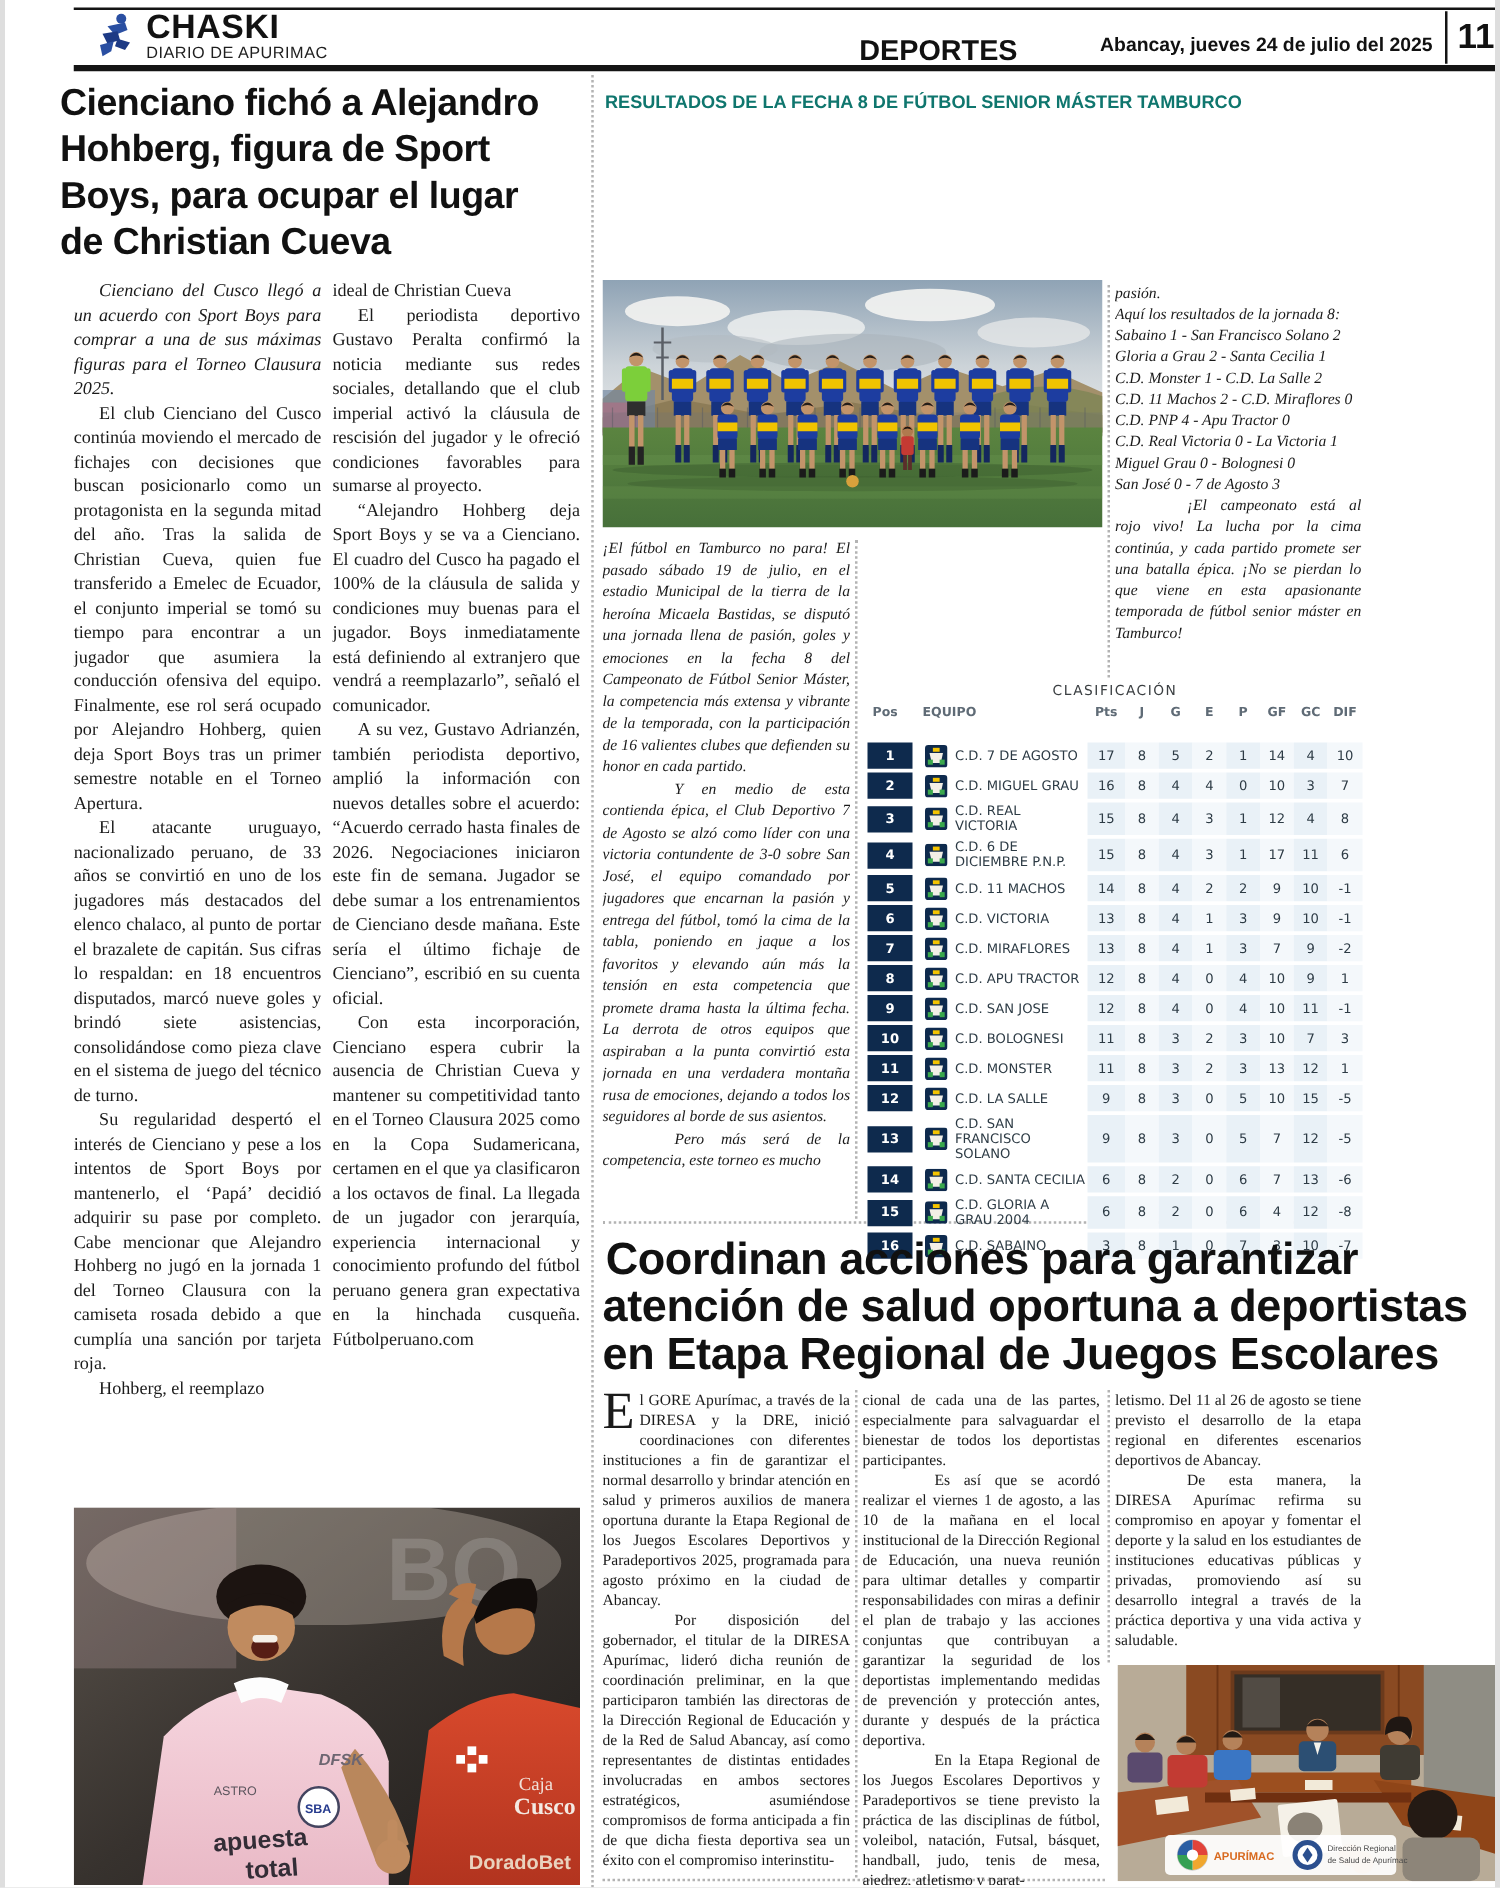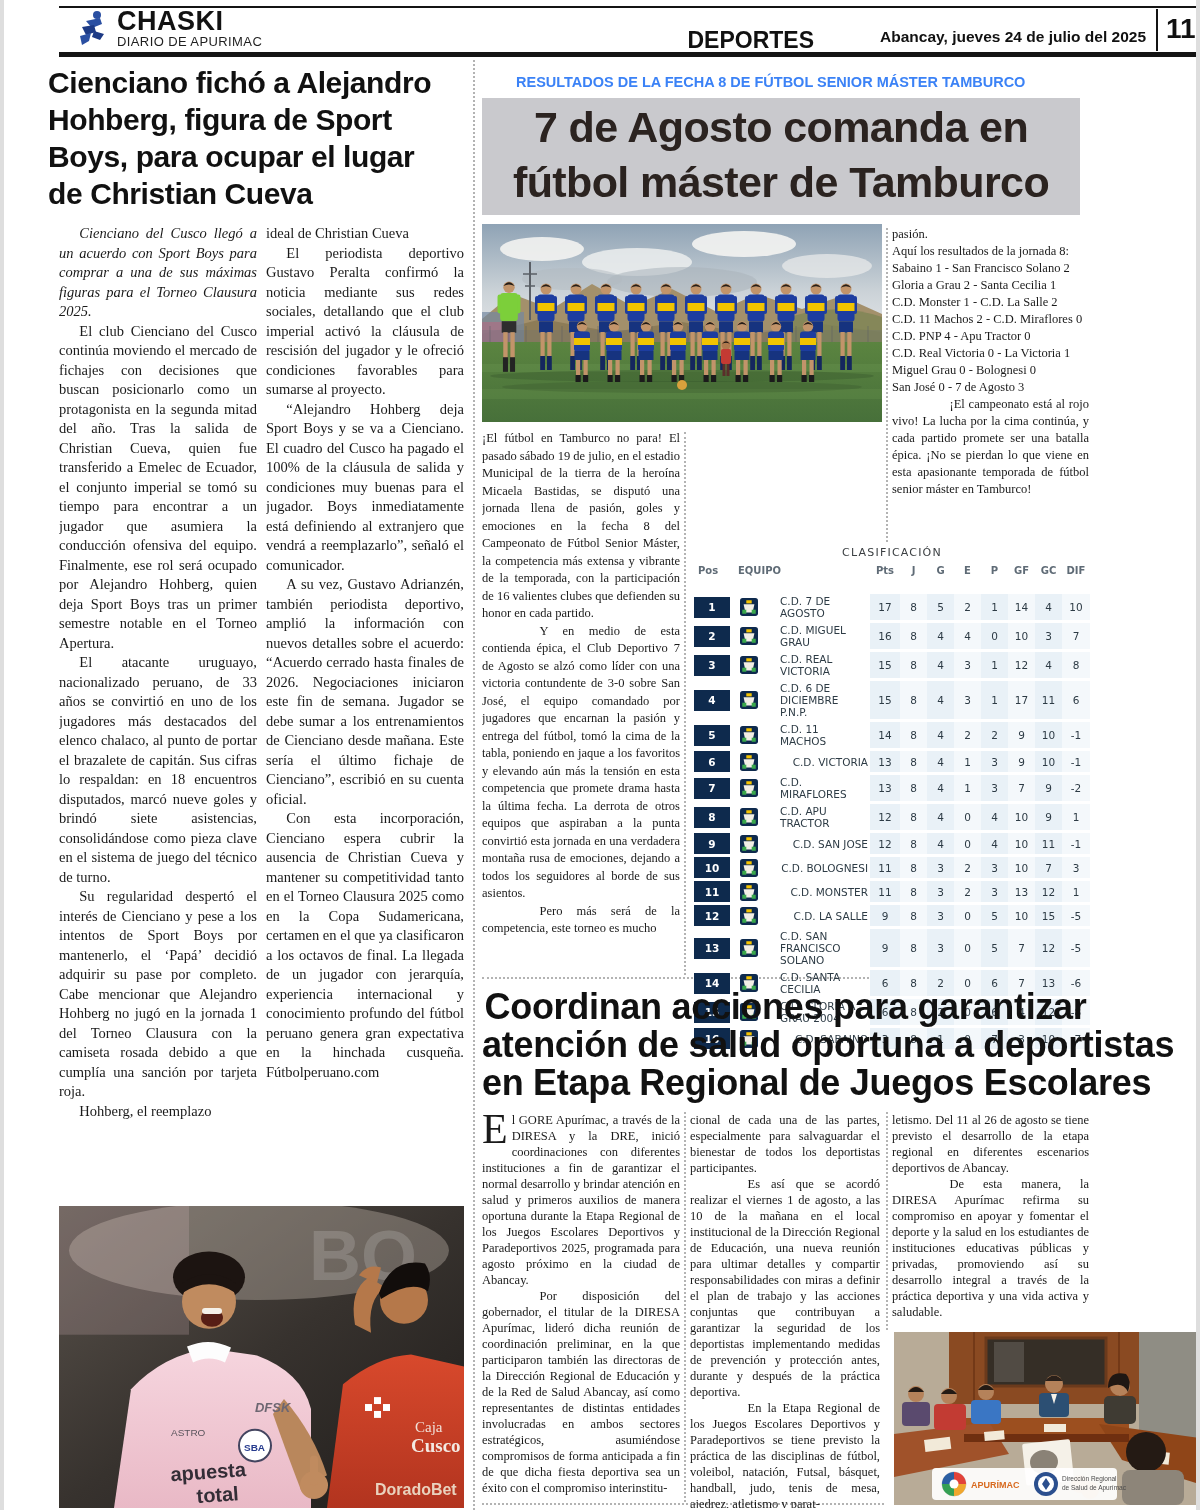--- a/index.html
+++ b/index.html
@@ -31,60 +31,60 @@
   #divider-b2{left:882px;top:1112px;height:218px;}
   #rule-table-bottom{left:478px;top:977px;width:607px;}
   #rule-bottom{left:478px;top:1503px;width:402px;}
 
   
   .headline p{margin:0;white-space:nowrap;}
   .left-headline{position:absolute;left:44px;top:64px;width:424px;text-align:left;
       font-family:"Liberation Sans",sans-serif;font-weight:bold;font-size:30px;line-height:37px;
       letter-spacing:-.4px;color:#111;}
   .kicker{position:absolute;left:480px;top:74px;width:605px;font-family:"Liberation Sans",sans-serif;
-      font-weight:bold;font-size:14.5px;color:#3b82f6;margin-left:32px;}
+      font-weight:bold;font-size:14.5px;color:#0f766e;}
   .main-headline{position:absolute;left:478px;top:98px;width:598px;height:117px;background:#c9c9cd;
       text-align:center;font-family:"Liberation Sans",sans-serif;font-weight:bold;font-size:43px;
       line-height:55px;letter-spacing:-.6px;color:#2b2320;padding-top:2px;box-sizing:border-box;}
   .bottom-headline{position:absolute;left:478px;top:988px;width:607px;text-align:center;
       font-family:"Liberation Sans",sans-serif;font-weight:bold;font-size:36px;line-height:38px;
       letter-spacing:-.3px;color:#111;}
 
   
   .bodycol{position:absolute;text-align:justify;overflow:hidden;}
   .bodycol p{margin:0;text-indent:1.4em;}
   .bodycol p.lead{font-style:italic;}
   .bodycol p.cont{text-indent:0;}
   .bodycol p.bigindent{text-indent:4.6em;}
   .bodycol p.dropcap{text-indent:0;}
   .bodycol p.dropcap::first-letter{float:left;font-size:42px;line-height:31px;padding:2px 4px 0 0;}
   .left-body{font-size:14.5px;line-height:19.5px;}
   #lcol1{left:55px;top:224px;width:198px;height:978px;}
   #lcol2{left:262px;top:224px;width:198px;height:978px;}
-  .main-body{font-size:12.5px;line-height:17.5px;}
+  .main-body{font-size:12.5px;line-height:17.5px;font-style:italic;}
   #mcol1{left:478px;top:430px;width:198px;height:546px;}
   #mcol2{left:686px;top:430px;width:190px;height:115px;line-height:14.5px;}
   #mcol3{left:888px;top:226px;width:197px;height:316px;line-height:17px;}
   .bottom-body{font-size:12.5px;line-height:16px;}
   #bcol1{left:478px;top:1112px;width:198px;height:396px;}
   #bcol2{left:686px;top:1112px;width:190px;height:396px;}
   #bcol3{left:888px;top:1112px;width:197px;height:218px;}
 
   
   .standings{position:absolute;left:690px;top:546px;width:396px;font-family:"DejaVu Sans",sans-serif;}
   .standings-title{text-align:center;font-size:11px;letter-spacing:1.2px;color:#3c4043;margin:0 0 6px 0;}
   .thead,.trow{display:grid;grid-template-columns:40px 136px 30px 27px 27px 27px 27px 27px 27px 28px;}
   .thead{font-size:10px;color:#5f6b76;font-weight:bold;margin-bottom:18px;}
   .thead .hc{text-align:center;}
   .thead .hl{text-align:left;padding-left:4px;}
   .trow{align-items:stretch;margin-top:3px;font-size:10.5px;color:#2d3b45;}
   .pos-cell{display:flex;align-items:center;}
   .pos-badge{background:#0e2a4d;color:#fff;width:36px;min-height:21px;display:flex;align-items:center;
       justify-content:center;font-size:10.5px;font-weight:bold;align-self:center;}
-  .team-cell{display:flex;align-items:center;gap:22px;padding:1px 2px 1px 6px;text-transform:uppercase;justify-content:space-between;}
+  .team-cell{display:flex;align-items:center;gap:6px;padding:1px 2px 1px 6px;text-transform:uppercase;}
   .crest{width:18px;height:18px;flex-shrink:0;}
   .team-name{line-height:12px;}
   .num{display:flex;align-items:center;justify-content:center;background:#e9f1f7;padding:2px 0;}
   .trow .num:nth-child(even){background:#f4f8fb;}
 
   
   .photo-team{position:absolute;left:478px;top:224px;width:400px;height:198px;}
   .photo-players{position:absolute;left:55px;top:1206px;width:405px;height:302px;}
   .photo-meeting{position:absolute;left:890px;top:1332px;width:305px;height:173px;}
 </style>
@@ -196,24 +196,20 @@
         <rect x="315" y="207" width="7" height="7"></rect>
           <rect x="324" y="200" width="7" height="7"></rect>
       </g>
       <text x="356" y="228" font-family="Liberation Serif, serif" font-size="15" fill="#f3e9e2" opacity="0.95">Caja</text>
       <text x="352" y="248" font-family="Liberation Serif, serif" font-size="19" font-weight="bold" fill="#f3e9e2">Cusco</text>
       <text x="316" y="292" font-family="Liberation Sans, sans-serif" font-size="16" font-weight="bold" fill="#efe3cf" opacity="0.9">DoradoBet</text>
     </g>
   </svg>
 
   <div class="kicker">RESULTADOS DE LA FECHA 8 DE FÚTBOL SENIOR MÁSTER TAMBURCO</div>
-  <div class="main-headline headline">
-      <p>7 de Agosto comanda en</p>
-      <p>fútbol máster de Tamburco</p>
-    </div>
 
   <svg class="photo-team" viewBox="0 0 400 198" preserveAspectRatio="none">
     <defs>
       <linearGradient id="sky" x1="0" y1="0" x2="0" y2="1">
         <stop offset="0" stop-color="#8fa3b5"></stop>
           <stop offset="0.55" stop-color="#ccd3d8"></stop>
           <stop offset="1" stop-color="#e9ebec"></stop>
       </linearGradient>
       <linearGradient id="grass" x1="0" y1="0" x2="0" y2="1">
         <stop offset="0" stop-color="#5b8440"></stop>

